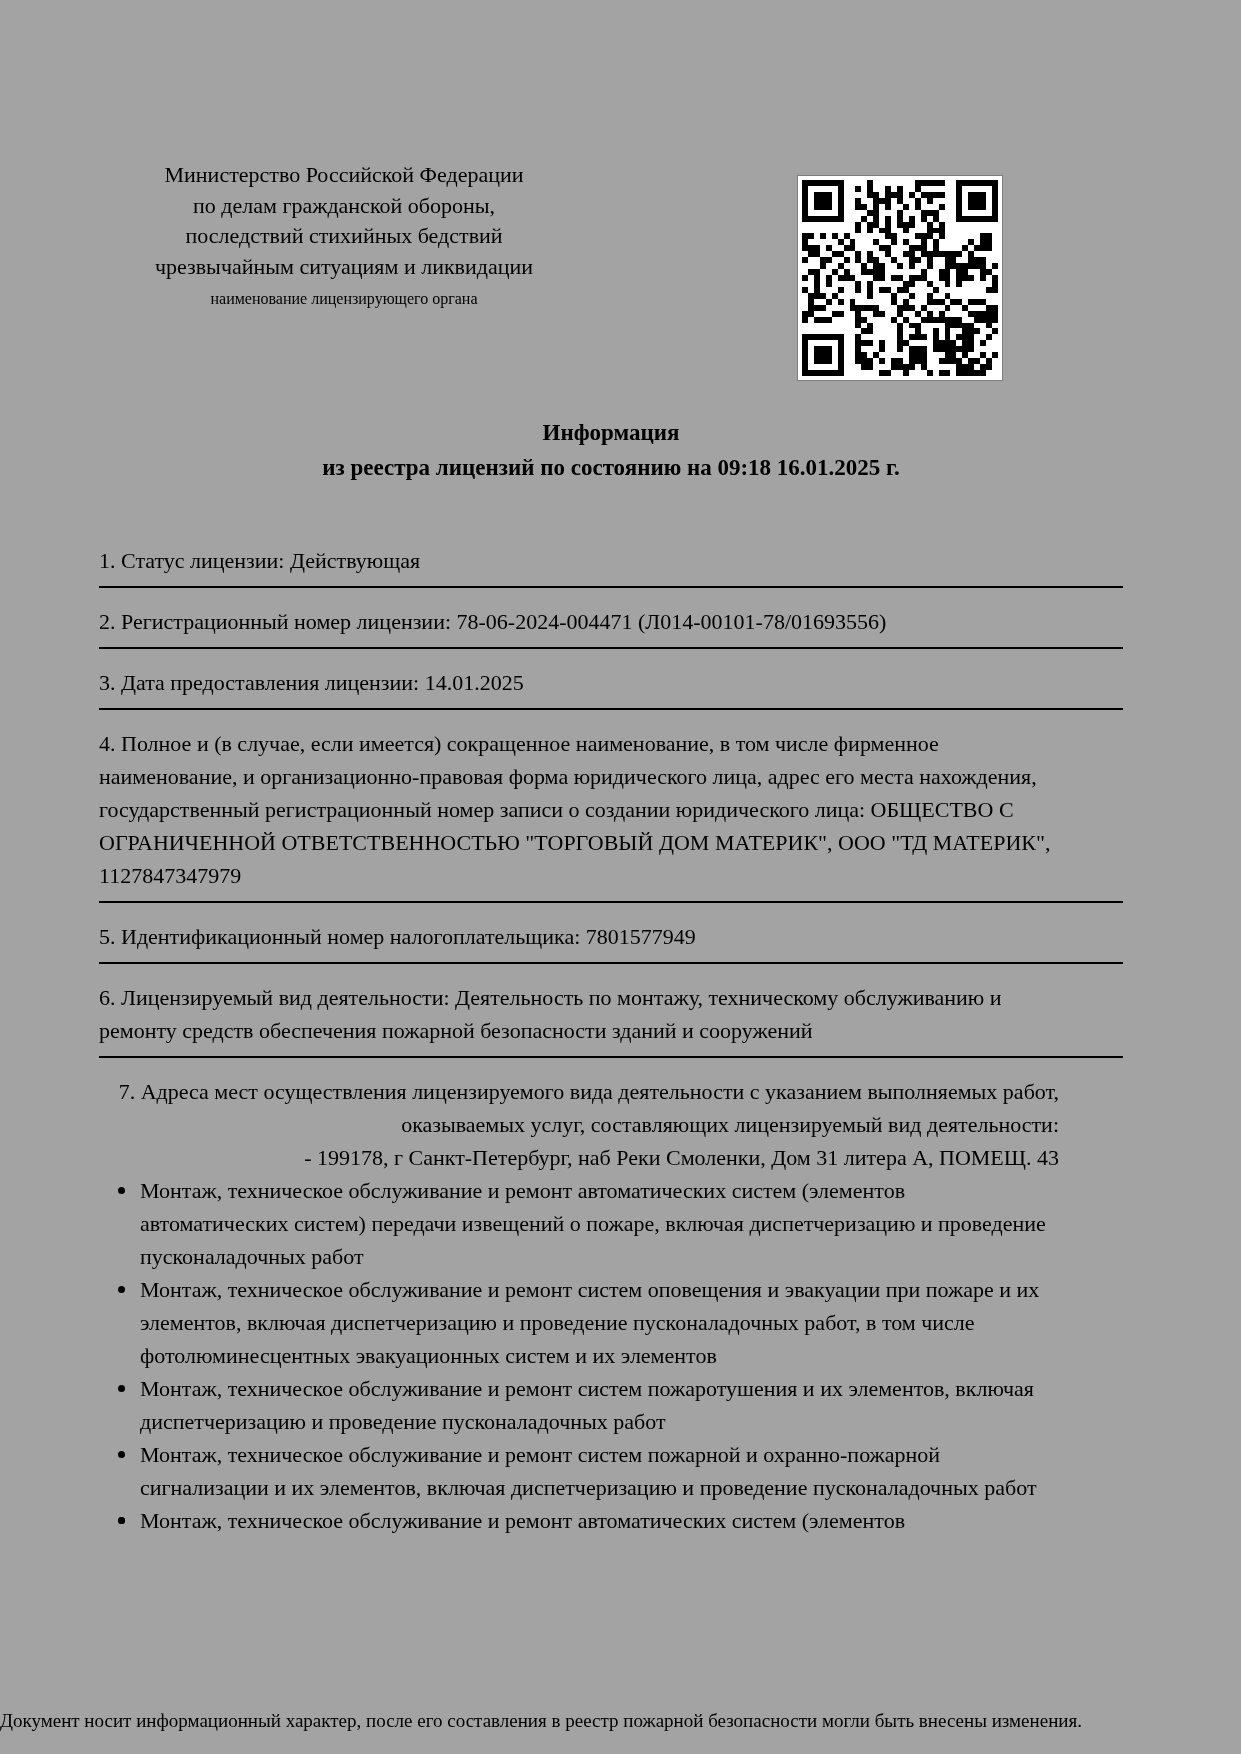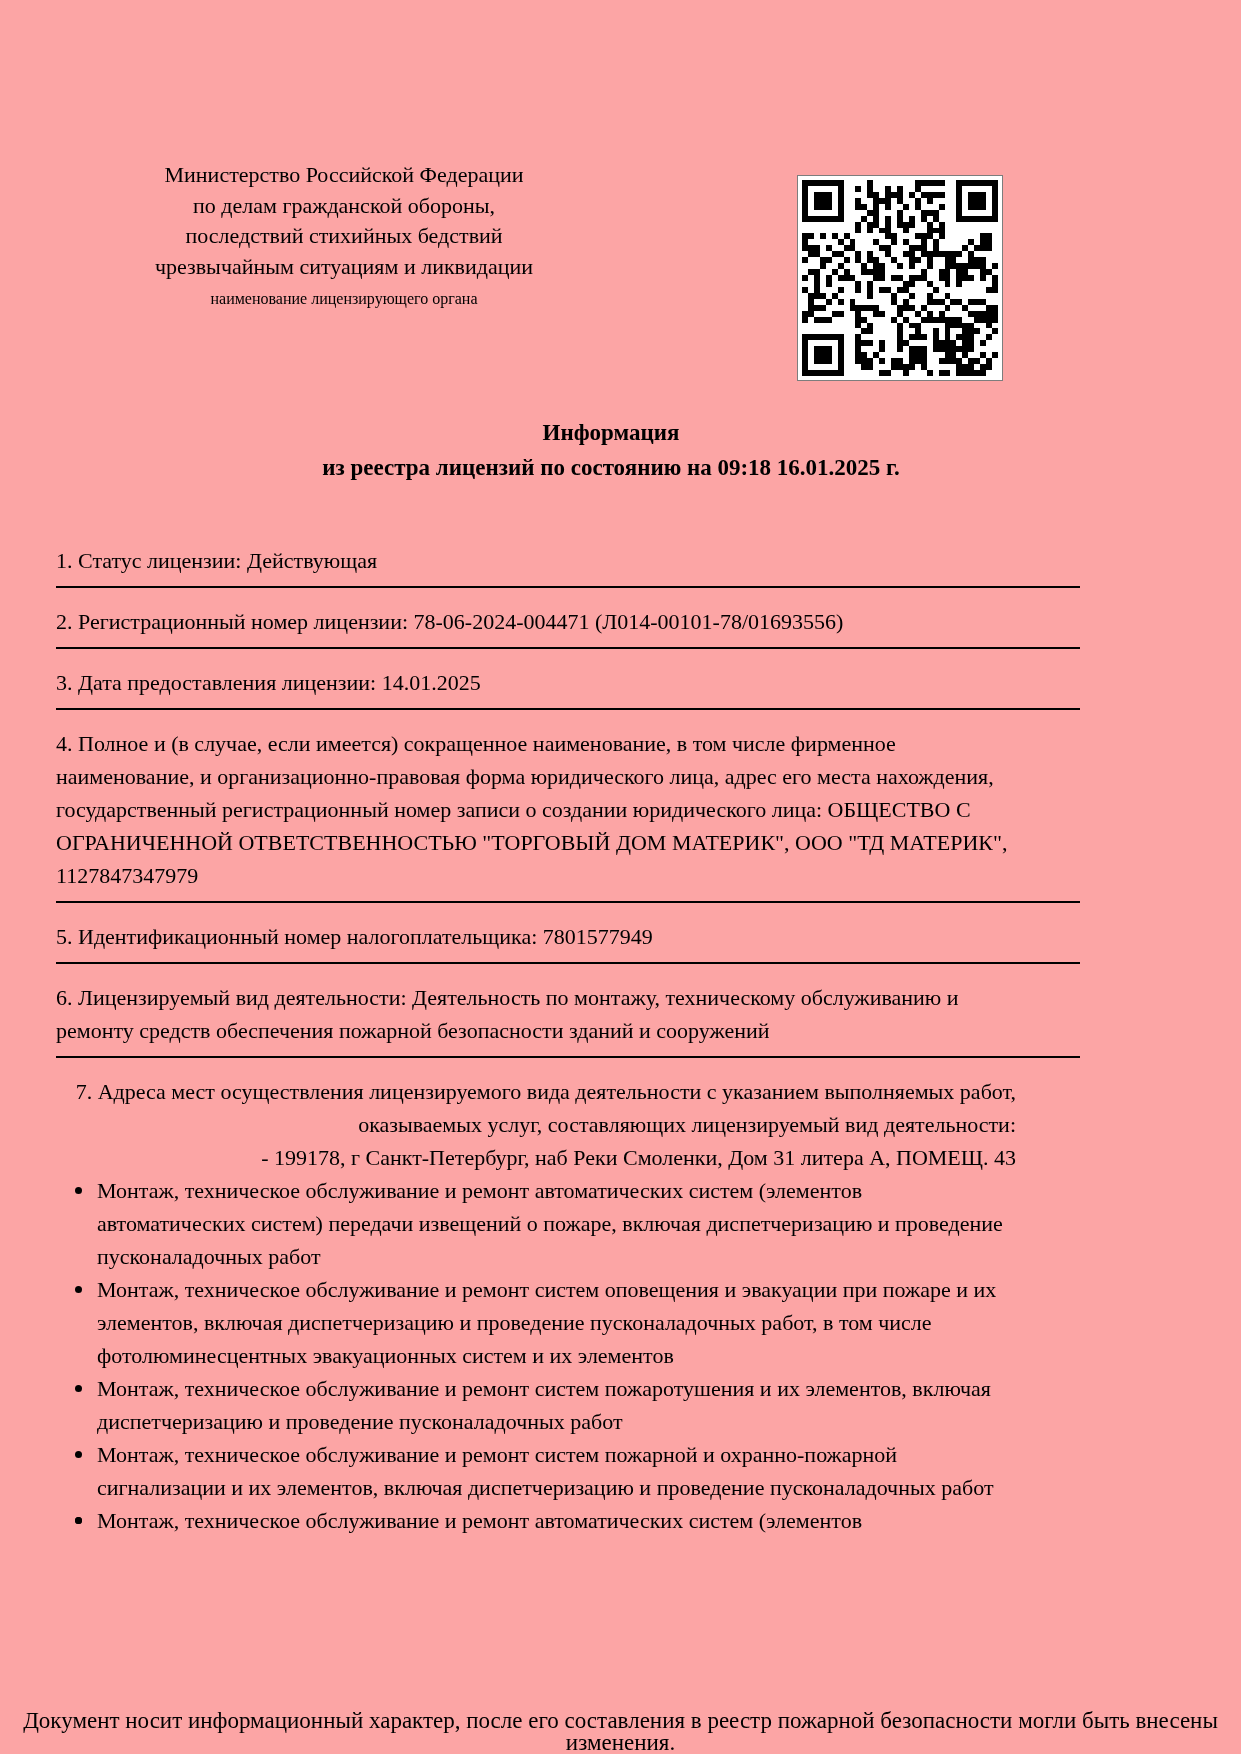--- a/index.html
+++ b/index.html
@@ -1,20 +1,20 @@
 <!DOCTYPE html>
 <html lang="ru"><head>
 <meta charset="utf-8">
 <style>
   html, body { margin: 0; padding: 0; background: #ffffff; }
   .page {
     position: relative;
     width: 1241px;
     height: 1754px;
-    background: #fca5a5;
+    background: #a3a3a3;
     color: #000000;
     font-family: "Liberation Serif", "DejaVu Serif", serif;
     overflow: hidden;
   }
 
   
   .header { position: relative; height: 412px; }
   .ministry {
     position: absolute;
     left: 99px;
@@ -46,21 +46,21 @@
     padding-top: 3px;
     margin: 0 118px 16px 99px;
     text-align: center;
     font-weight: bold;
     font-size: 23px;
     line-height: 35px;
   }
 
   
   .content {
-    margin-left: 56px;
+    margin-left: 99px;
     width: 1024px;
     font-size: 22px;
     line-height: 33px;
   }
   .content .spacer-top { height: 43px; }
   .field {
     margin: 0 0 17px 0;
     padding: 0 64px 9px 0;
     border-bottom: 2px solid #000000;
   }
@@ -87,22 +87,21 @@
     border-radius: 50%;
     background: #000000;
   }
 
   
   .footer {
     position: absolute;
     left: 0;
     top: 1710px;
     width: 100%;
-    text-align: center;
-    font-size: 23px;
+    font-size: 19px;
     line-height: 22px;
   }
 </style>
 </head>
 <body>
 
 <div class="page">
 
   <div class="header">
     <div class="ministry">

